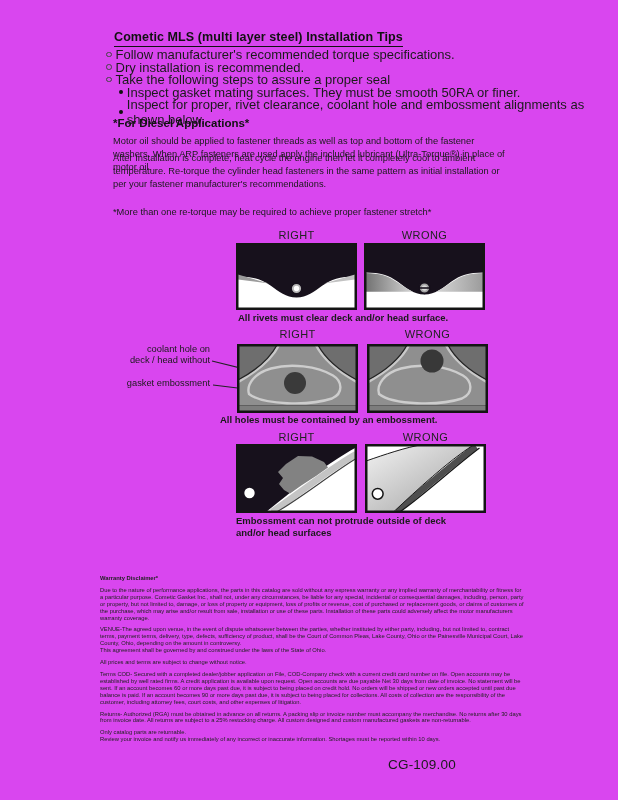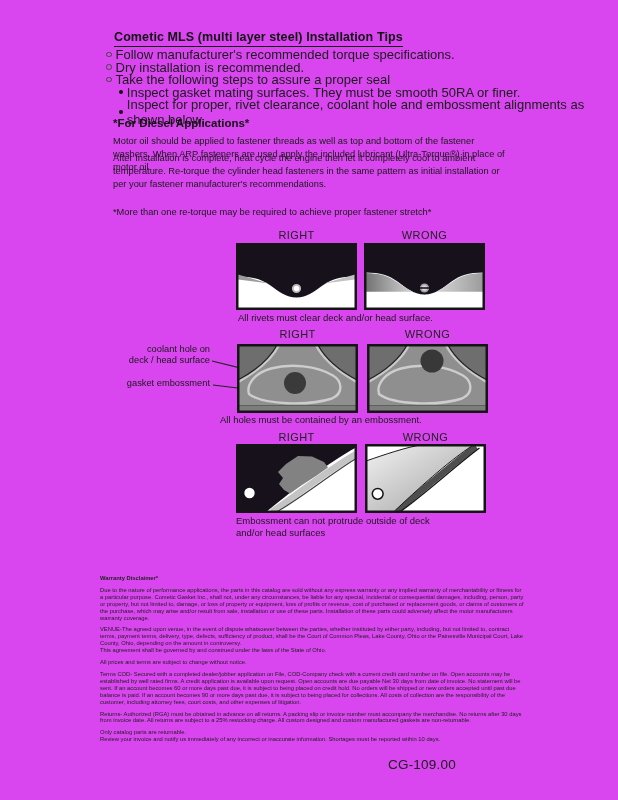--- a/index.html
+++ b/index.html
@@ -10,21 +10,21 @@
          border-bottom:1.5px solid #111;padding-bottom:1.5px;letter-spacing:.1px;}
   .bullet-row{left:106px;display:flex;align-items:center;font-size:13px;}
   .sub-row{left:119px;}
   .obullet{width:3.5px;height:3.5px;border:1px solid #444;border-radius:50%;
            display:inline-block;margin-right:4px;flex:none;}
   .fbullet{width:3.8px;height:3.8px;background:#111;border-radius:50%;
            display:inline-block;margin-right:4px;flex:none;}
   .h2{left:113px;font-size:11.5px;font-weight:bold;color:#111;}
   .para{left:113px;width:398px;font-size:9.3px;line-height:13px;}
   .figlabel{width:121px;text-align:center;font-size:11px;color:#222;letter-spacing:.4px;}
-  .caption{font-size:9.5px;color:#1a1a1a;line-height:12px;}
+  .caption{font-size:9.5px;color:#1a1a1a;line-height:12px;font-weight:bold;}
   .ann{font-size:9.3px;color:#1a1a1a;text-align:right;line-height:11px;}
   #legal{left:100px;top:575px;width:424px;font-size:5.8px;line-height:6.9px;color:#222;}
   #legal .lh{font-weight:bold;margin-bottom:5px;}
   #legal .lp{margin-bottom:5px;}
   #docnum{left:388px;top:757px;font-size:13.5px;letter-spacing:.2px;color:#1a1a1a;}
   svg{display:block;}
 </style>
 </head>
 <body>
 
@@ -92,21 +92,21 @@
     <rect x="1.25" y="1.25" width="118.5" height="64.5" fill="none" stroke="#141414" stroke-width="2.5"></rect>
   </svg>
 
   <div class="abs caption" style="left:238px;top:312px">All rivets must clear deck and/or head surface.</div>
 
   <div class="abs figlabel" style="left:237px;top:328px">RIGHT</div>
   <div class="abs figlabel" style="left:367px;top:328px">WRONG</div>
 
   <div class="abs ann" style="left:100px;top:344px;width:110px">
     <div>coolant hole on</div>
-    <div>deck / head surface</div>
+    <div>deck / head without</div>
   </div>
   <div class="abs ann" style="left:100px;top:378px;width:110px">gasket embossment</div>
 
   <svg class="abs" style="left:205px;top:352px" width="100" height="45" viewBox="0 0 100 45">
     <line x1="7" y1="9" x2="88" y2="29" stroke="#222" stroke-width="1.1"></line>
     <line x1="8" y1="33" x2="57" y2="39" stroke="#222" stroke-width="1.1"></line>
   </svg>
 
   <svg class="abs" style="left:237px;top:344px" width="121" height="69" viewBox="0 0 121 69">
     <rect width="121" height="69" fill="#8f8f8f"></rect>

